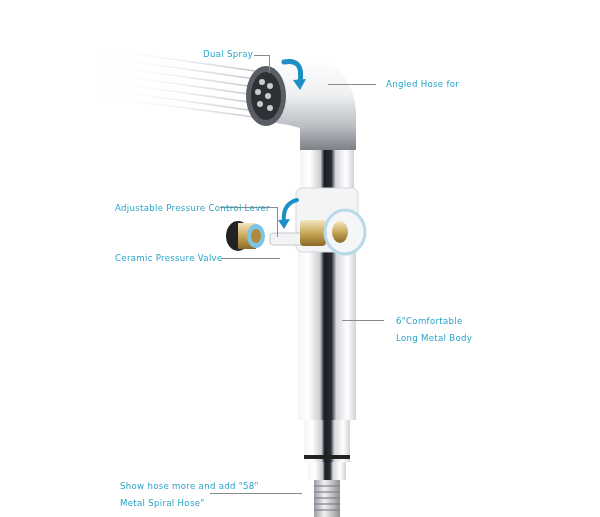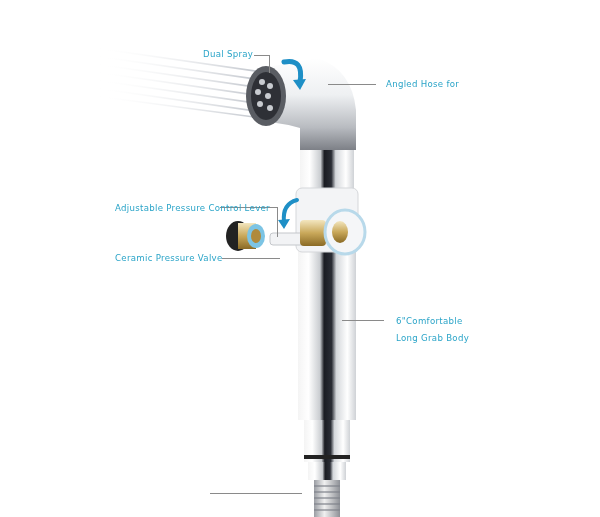--- a/index.html
+++ b/index.html
@@ -129,16 +129,20 @@
   <div class="label" style="left:115px;top:200px;">
     <span class="line">Adjustable Pressure Control Lever</span>
   </div>
 
   <div class="label" style="left:115px;top:250px;text-align:right;">
     <span class="line">Ceramic Pressure Valve</span>
   </div>
 
   <div class="label" style="left:396px;top:313px;">
     <span class="line">6"Comfortable</span>
-    <span class="line">Long Grab Body</span>
+    <span class="line">Long Metal Body</span>
   </div>
 
+  <div class="label" style="left:120px;top:478px;">
+    <span class="line">Show hose more and add "58"</span>
+    <span class="line">Metal Spiral Hose"</span>
+  </div>
 </div>
 
 </body></html>

